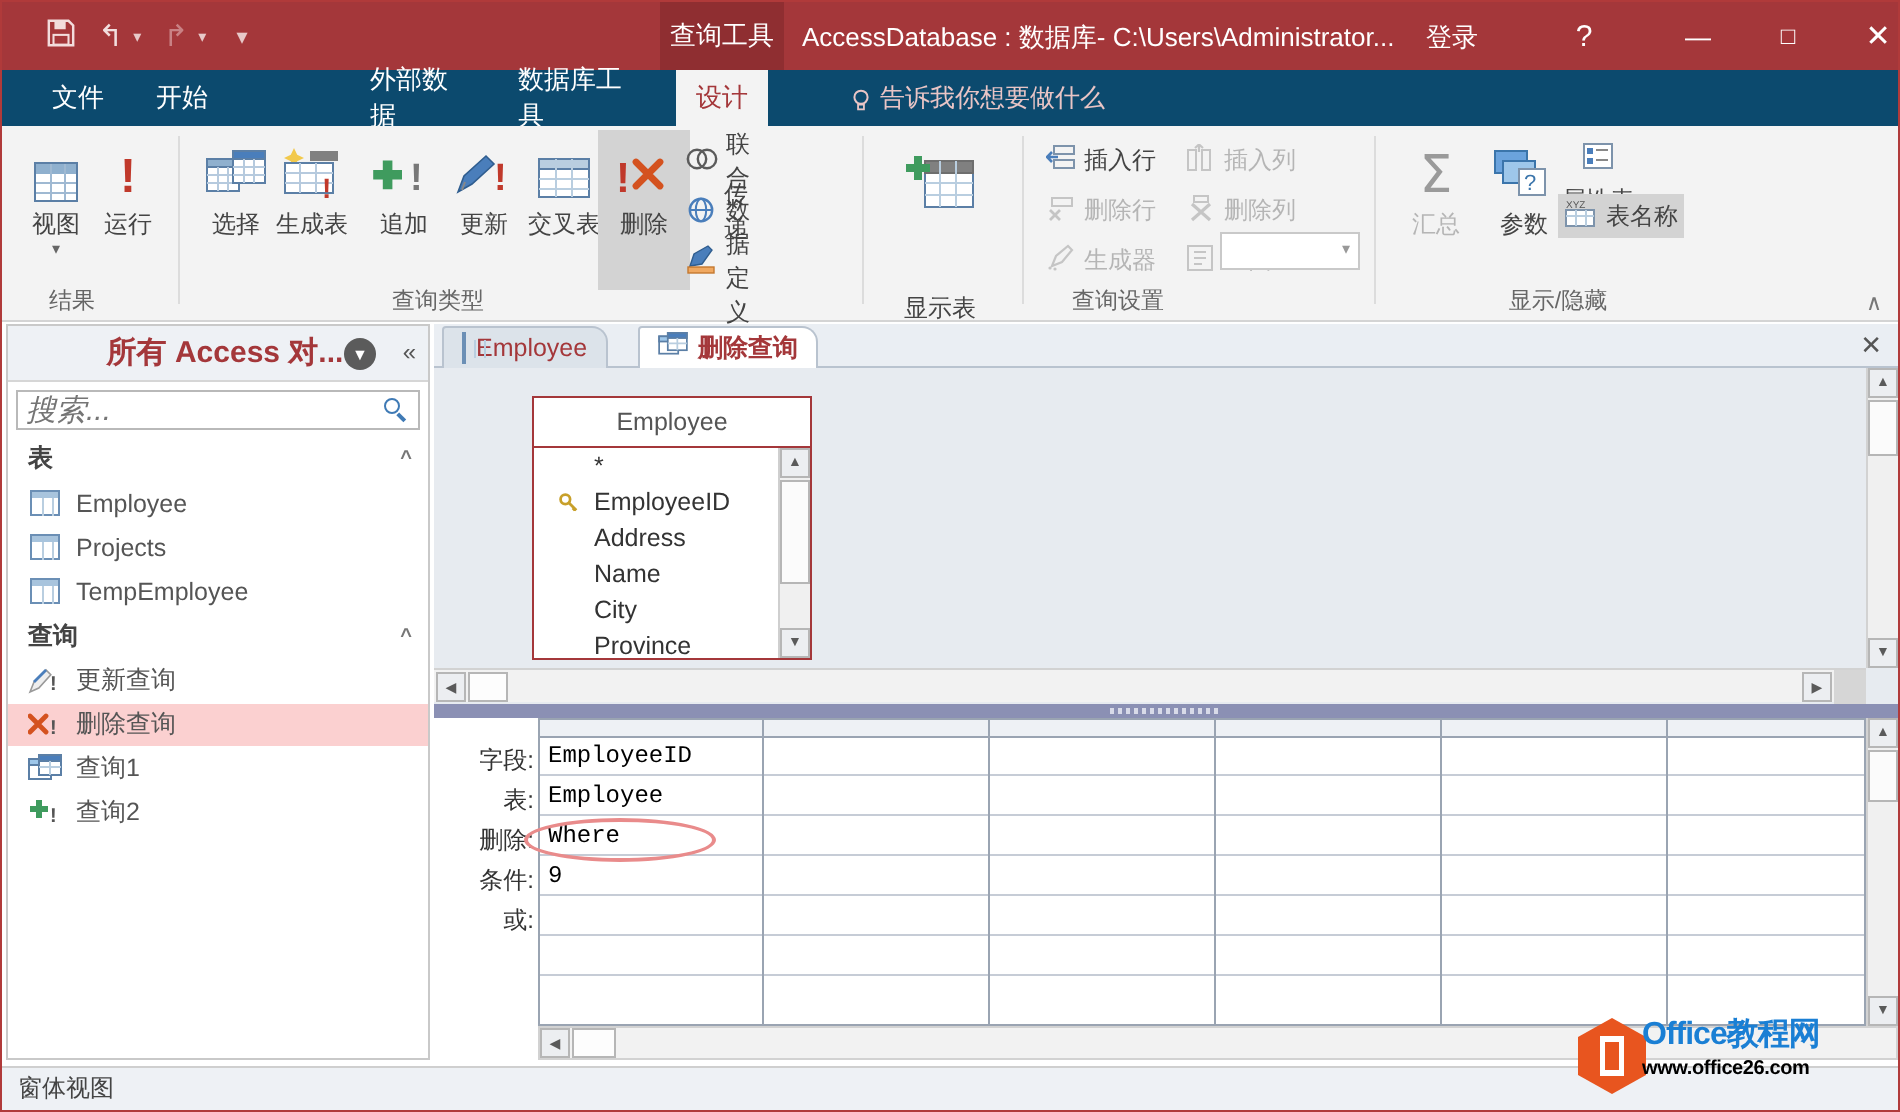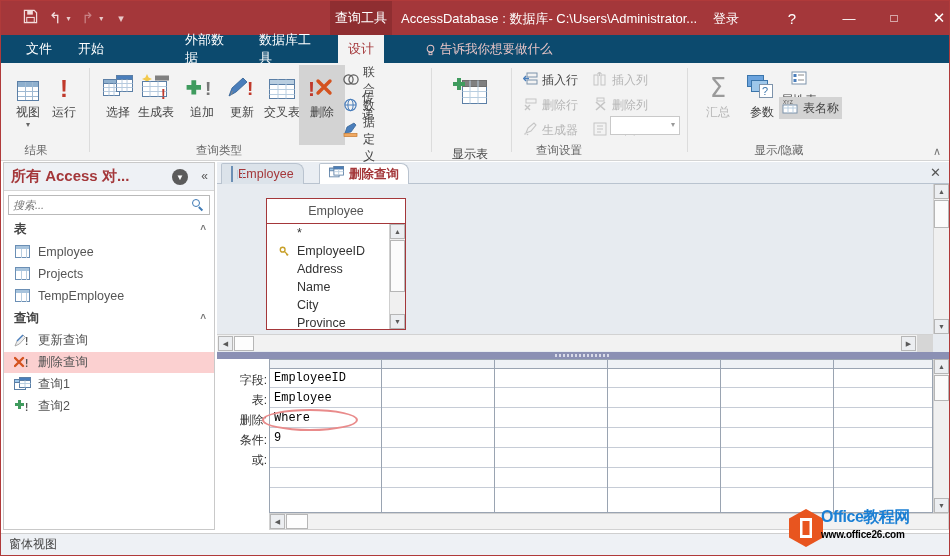--- a/index.html
+++ b/index.html
@@ -76,30 +76,30 @@
   .tblico .c1{ position:absolute; left:7px; top:0; width:1px; height:100%; background:#9fb9d2;}
   .tblico .c2{ position:absolute; left:14px; top:0; width:1px; height:100%; background:#9fb9d2;}
 
   .bang{ color:#c0392b; font-weight:bold; font-size:24px; line-height:24px; }
 
   
   .navpane{ position:absolute; left:2px; top:161px; width:212px; height:368px;
             background:#fff; border:1px solid #c9c9c9; }
   .navhdr{ position:absolute; left:0; top:0; width:210px; height:28px;
            background:#eef1f5; border-bottom:1px solid #d6d6d6;
-           display:flex; align-items:center; }
+           display:flex; align-items:center;justify-content:center; }
   .navtitle{ color:#a4373a; font-size:15px; font-weight:bold; margin-left:7px; }
   .navdrop{ position:absolute; right:26px; top:6px; width:16px; height:16px;
             border-radius:50%; background:#5b5b5b; color:#fff; font-size:8px;
             display:flex; align-items:center; justify-content:center; cursor:pointer; }
   .navcollapse{ position:absolute; right:6px; top:6px; color:#555; font-size:12px; cursor:pointer;}
 
   .searchrow{ position:absolute; left:4px; top:32px; width:202px; height:20px;
               border:1px solid #b9b9b9; background:#fff; display:flex; align-items:center; }
-  .searchrow input{ border:0; outline:0; font-size:11px; font-style:italic;
+  .searchrow input{ border:0; outline:0; font-size:15px; font-style:italic;
                     color:#8a8a8a; width:176px; margin-left:4px;
                     font-family:"Liberation Sans",sans-serif; background:transparent;}
   .mag{ width:12px; height:12px; position:relative; margin-left:3px; }
   .mag .ring{ position:absolute; left:0; top:0; width:8px; height:8px; border:1.6px solid #3f7ab5;
               border-radius:50%; }
   .mag .hnd{ position:absolute; left:7px; top:7px; width:5px; height:1.6px;
              background:#3f7ab5; transform:rotate(45deg); transform-origin:left center;}
 
   .grouphdr{ position:absolute; left:0; width:210px; height:20px;
              font-size:12.5px; color:#444; font-weight:bold; display:flex;

